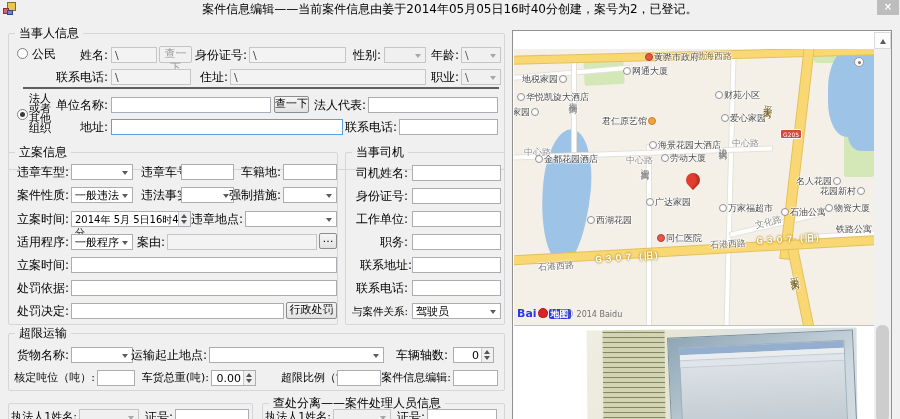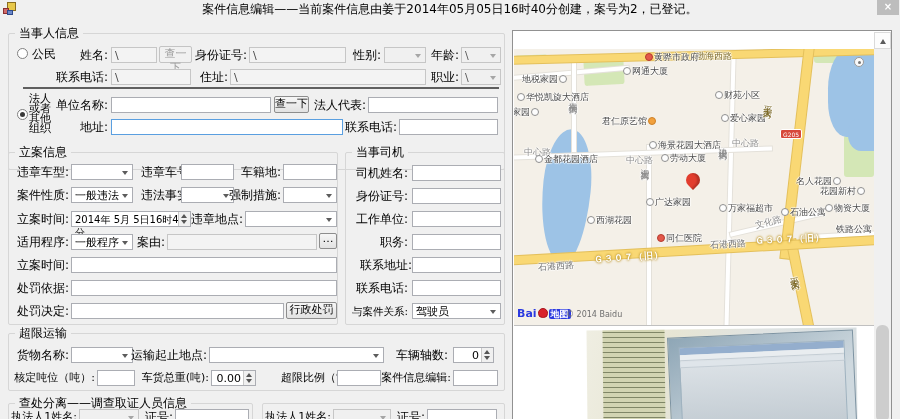--- a/index.html
+++ b/index.html
@@ -238,30 +238,30 @@
           <i class="dn"></i>
         </span>
       </div>
     <div class="lbl" style="left:248px;top:36px;width:78px;font-size:11px;padding-left:24px;">超限比例（%）:</div>
     <div class="inp" style="left:328px;top:36px;width:44px;"></div>
     <div class="lbl" style="left:372px;top:36px;width:70px;font-size:11px;">案件信息编辑:</div>
     <div class="inp" style="left:444px;top:36px;width:45px;"></div>
   </div>
 
   <div class="grp" style="left:8px;top:403px;width:245px;height:20px;">
-    <div class="grp-t">查处分离——调查取证人员信息</div>
     <div class="lbl" style="left:0;top:5px;width:68px;font-size:11px;">执法人1姓名:</div>
     <div class="sel dis" style="left:70px;top:5px;width:60px;">
         <span class="arr"></span>
       </div>
     <div class="lbl" style="left:132px;top:5px;width:32px;">证号:</div>
     <div class="inp" style="left:166px;top:5px;width:74px;"></div>
   </div>
 
   <div class="grp" style="left:262px;top:403px;width:243px;height:20px;">
+    <div class="grp-t">查处分离——案件处理人员信息</div>
     <div class="lbl" style="left:0;top:5px;width:68px;font-size:11px;">执法人1姓名:</div>
     <div class="sel dis" style="left:70px;top:5px;width:58px;">
         <span class="arr"></span>
       </div>
     <div class="lbl" style="left:130px;top:5px;width:32px;">证号:</div>
     <div class="inp" style="left:164px;top:5px;width:70px;"></div>
   </div>
 
   <div id="panel">
     <div id="scrollcol">

